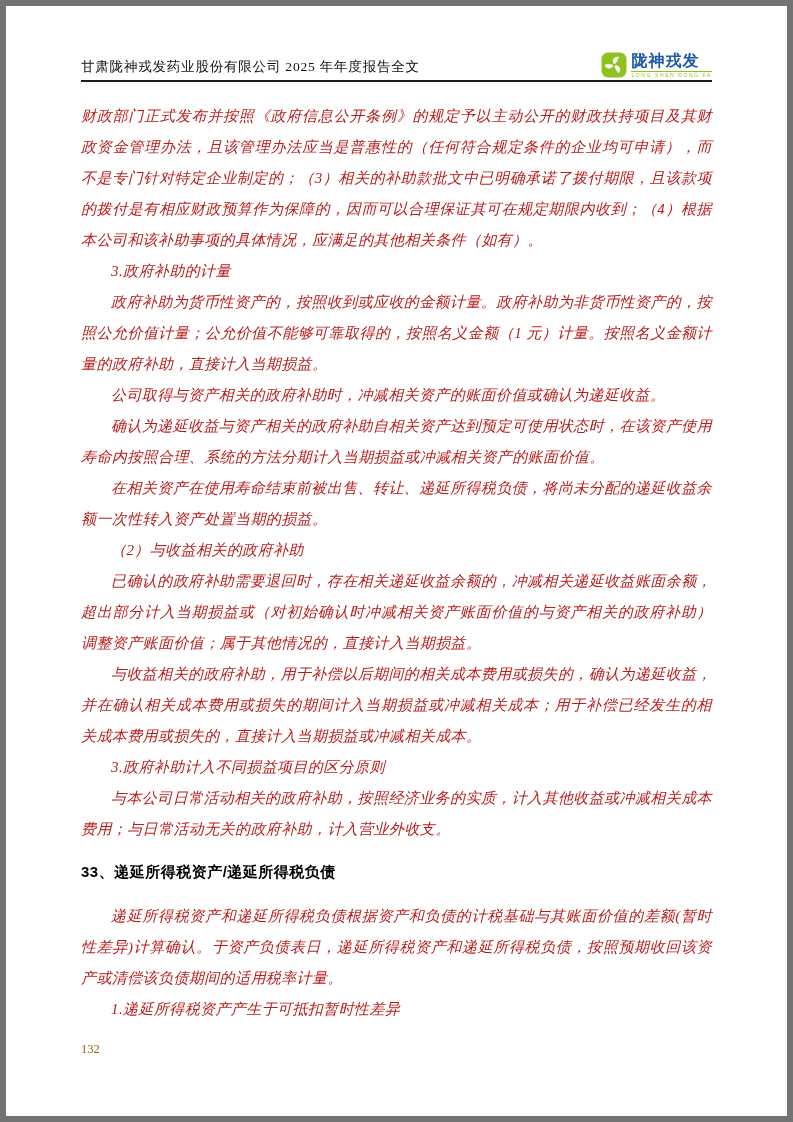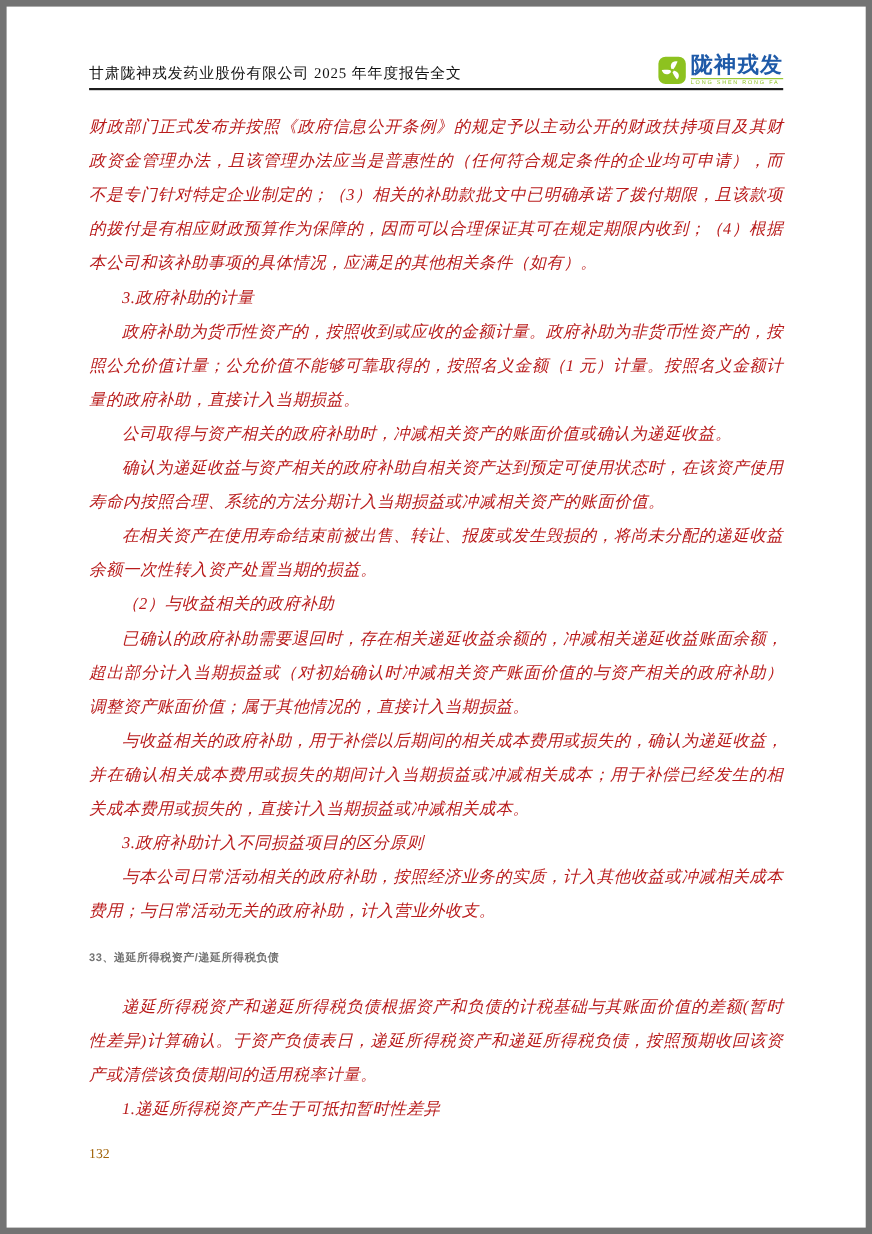--- a/index.html
+++ b/index.html
@@ -36,21 +36,21 @@
     display: flex;
     align-items: center;
     gap: 4px;
     margin-bottom: -2px;
   }
   .logo-icon svg { display: block; }
   .logo-text-block { display: flex; flex-direction: column; line-height: 1; }
   .logo-name {
     font-family: Liberation Sans, sans-serif;
     font-weight: 700;
-    font-size: 20px;
+    font-size: 16px;
     color: #1e5aa8;
     letter-spacing: 1px;
     white-space: nowrap;
   }
   .logo-sub {
     font-family: "Liberation Sans", "DejaVu Sans", sans-serif;
     font-size: 5px;
     color: #8dc21f;
     letter-spacing: 1.6px;
     margin-top: 2px;
@@ -68,23 +68,23 @@
     letter-spacing: 0.4px;
     text-align: justify;
     text-indent: 2em;
     color: #b91c1c;
     font-style: italic;
   }
   .para.noindent { text-indent: 0; }
   .section-heading {
     font-family: "Liberation Sans", "DejaVu Sans", sans-serif;
     font-weight: 700;
-    font-size: 10px;
+    font-size: 15px;
     letter-spacing: 0.5px;
-    color: #737373;
+    color: #000000;
     margin-top: 15px;
     margin-bottom: 17px;
     line-height: 24px;
   }
   .page-number {
     position: absolute;
     left: 75px; top: 1036px;
     font-size: 12.5px;
     color: #a16207;
   }
@@ -114,21 +114,21 @@
       </span>
     </div>
   </div>
 
   <div class="content">
     <div class="para noindent">财政部门正式发布并按照《政府信息公开条例》的规定予以主动公开的财政扶持项目及其财政资金管理办法，且该管理办法应当是普惠性的（任何符合规定条件的企业均可申请），而不是专门针对特定企业制定的；（3）相关的补助款批文中已明确承诺了拨付期限，且该款项的拨付是有相应财政预算作为保障的，因而可以合理保证其可在规定期限内收到；（4）根据本公司和该补助事项的具体情况，应满足的其他相关条件（如有）。</div>
     <div class="para">3.政府补助的计量</div>
     <div class="para">政府补助为货币性资产的，按照收到或应收的金额计量。政府补助为非货币性资产的，按照公允价值计量；公允价值不能够可靠取得的，按照名义金额（1 元）计量。按照名义金额计量的政府补助，直接计入当期损益。</div>
     <div class="para">公司取得与资产相关的政府补助时，冲减相关资产的账面价值或确认为递延收益。</div>
     <div class="para">确认为递延收益与资产相关的政府补助自相关资产达到预定可使用状态时，在该资产使用寿命内按照合理、系统的方法分期计入当期损益或冲减相关资产的账面价值。</div>
-    <div class="para">在相关资产在使用寿命结束前被出售、转让、报废或发生毁损的，将尚未分配的递延收益余额一次性转入资产处置当期的损益。</div>
+    <div class="para">在相关资产在使用寿命结束前被出售、转让、递延所得税负债，将尚未分配的递延收益余额一次性转入资产处置当期的损益。</div>
     <div class="para">（2）与收益相关的政府补助</div>
     <div class="para">已确认的政府补助需要退回时，存在相关递延收益余额的，冲减相关递延收益账面余额，超出部分计入当期损益或（对初始确认时冲减相关资产账面价值的与资产相关的政府补助）调整资产账面价值；属于其他情况的，直接计入当期损益。</div>
     <div class="para">与收益相关的政府补助，用于补偿以后期间的相关成本费用或损失的，确认为递延收益，并在确认相关成本费用或损失的期间计入当期损益或冲减相关成本；用于补偿已经发生的相关成本费用或损失的，直接计入当期损益或冲减相关成本。</div>
     <div class="para">3.政府补助计入不同损益项目的区分原则</div>
     <div class="para">与本公司日常活动相关的政府补助，按照经济业务的实质，计入其他收益或冲减相关成本费用；与日常活动无关的政府补助，计入营业外收支。</div>
 
     <div class="section-heading">33、递延所得税资产/递延所得税负债</div>
 
     <div class="para">递延所得税资产和递延所得税负债根据资产和负债的计税基础与其账面价值的差额(暂时性差异)计算确认。于资产负债表日，递延所得税资产和递延所得税负债，按照预期收回该资产或清偿该负债期间的适用税率计量。</div>
     <div class="para">1.递延所得税资产产生于可抵扣暂时性差异</div>

